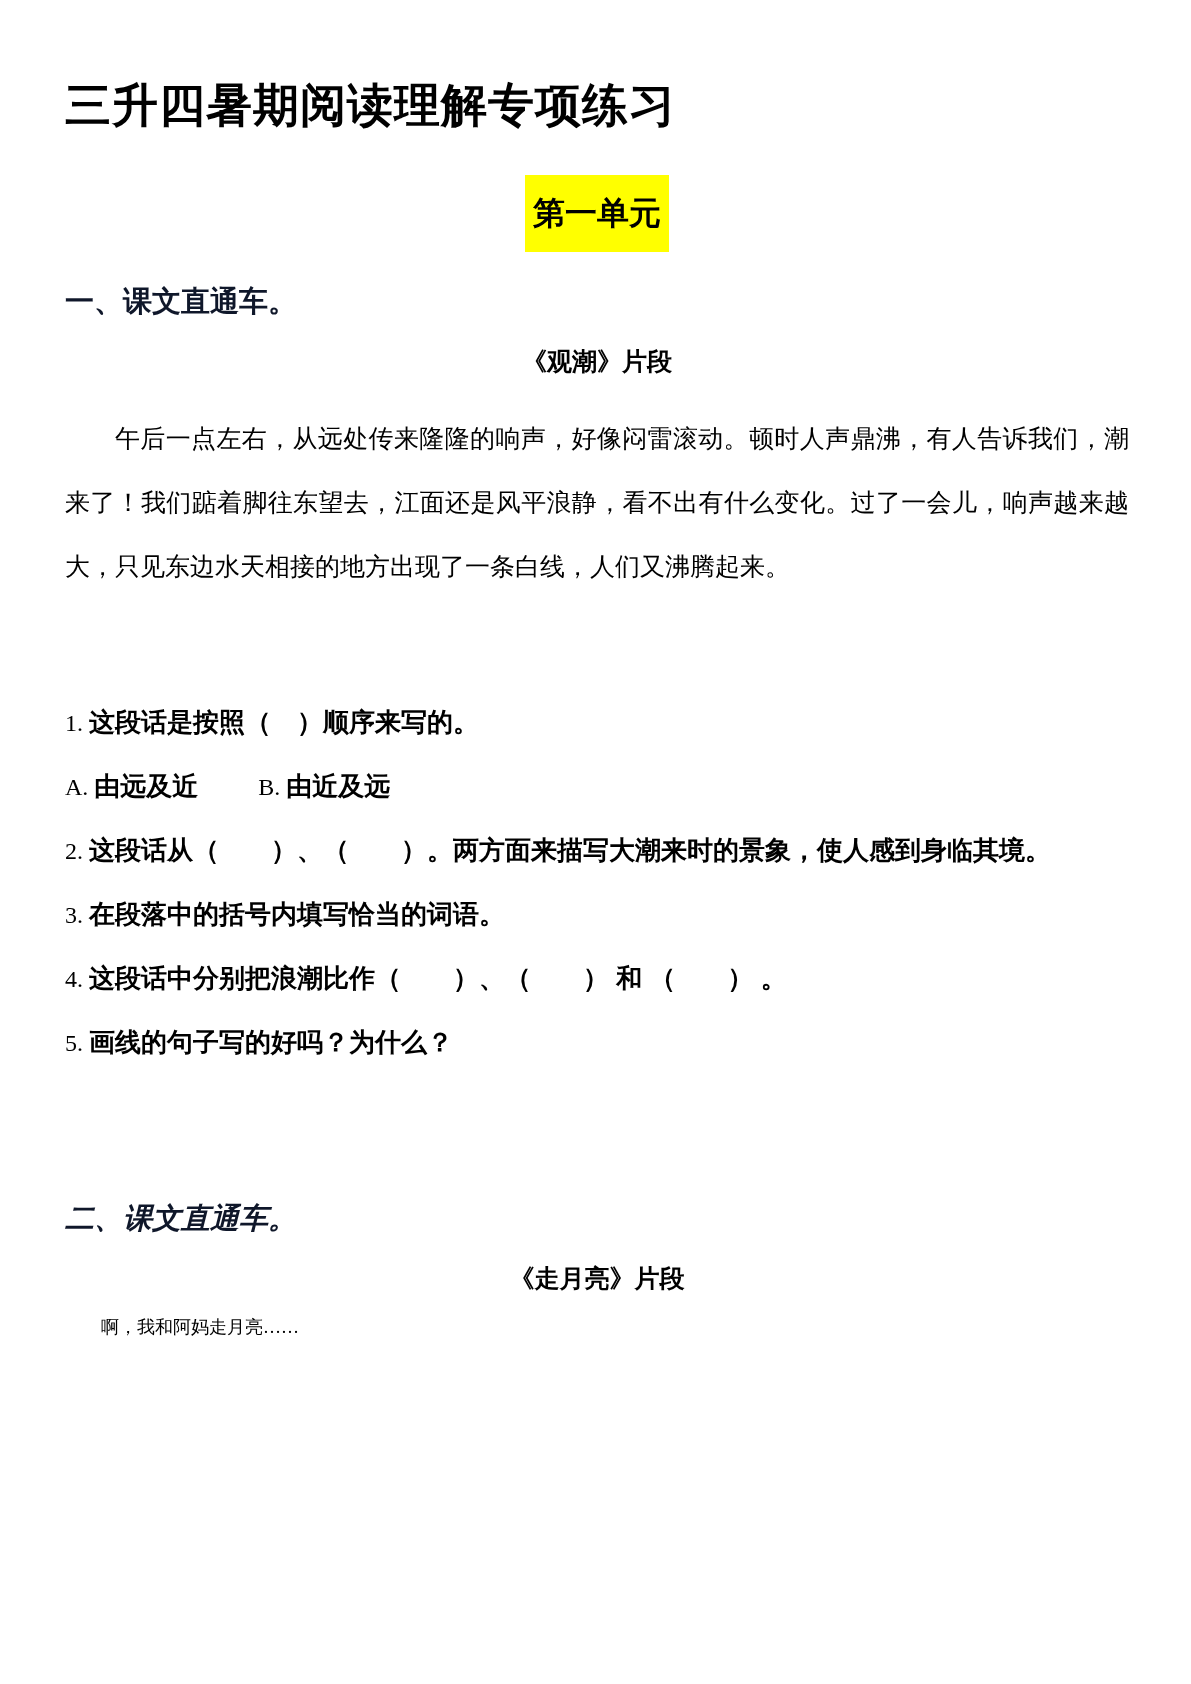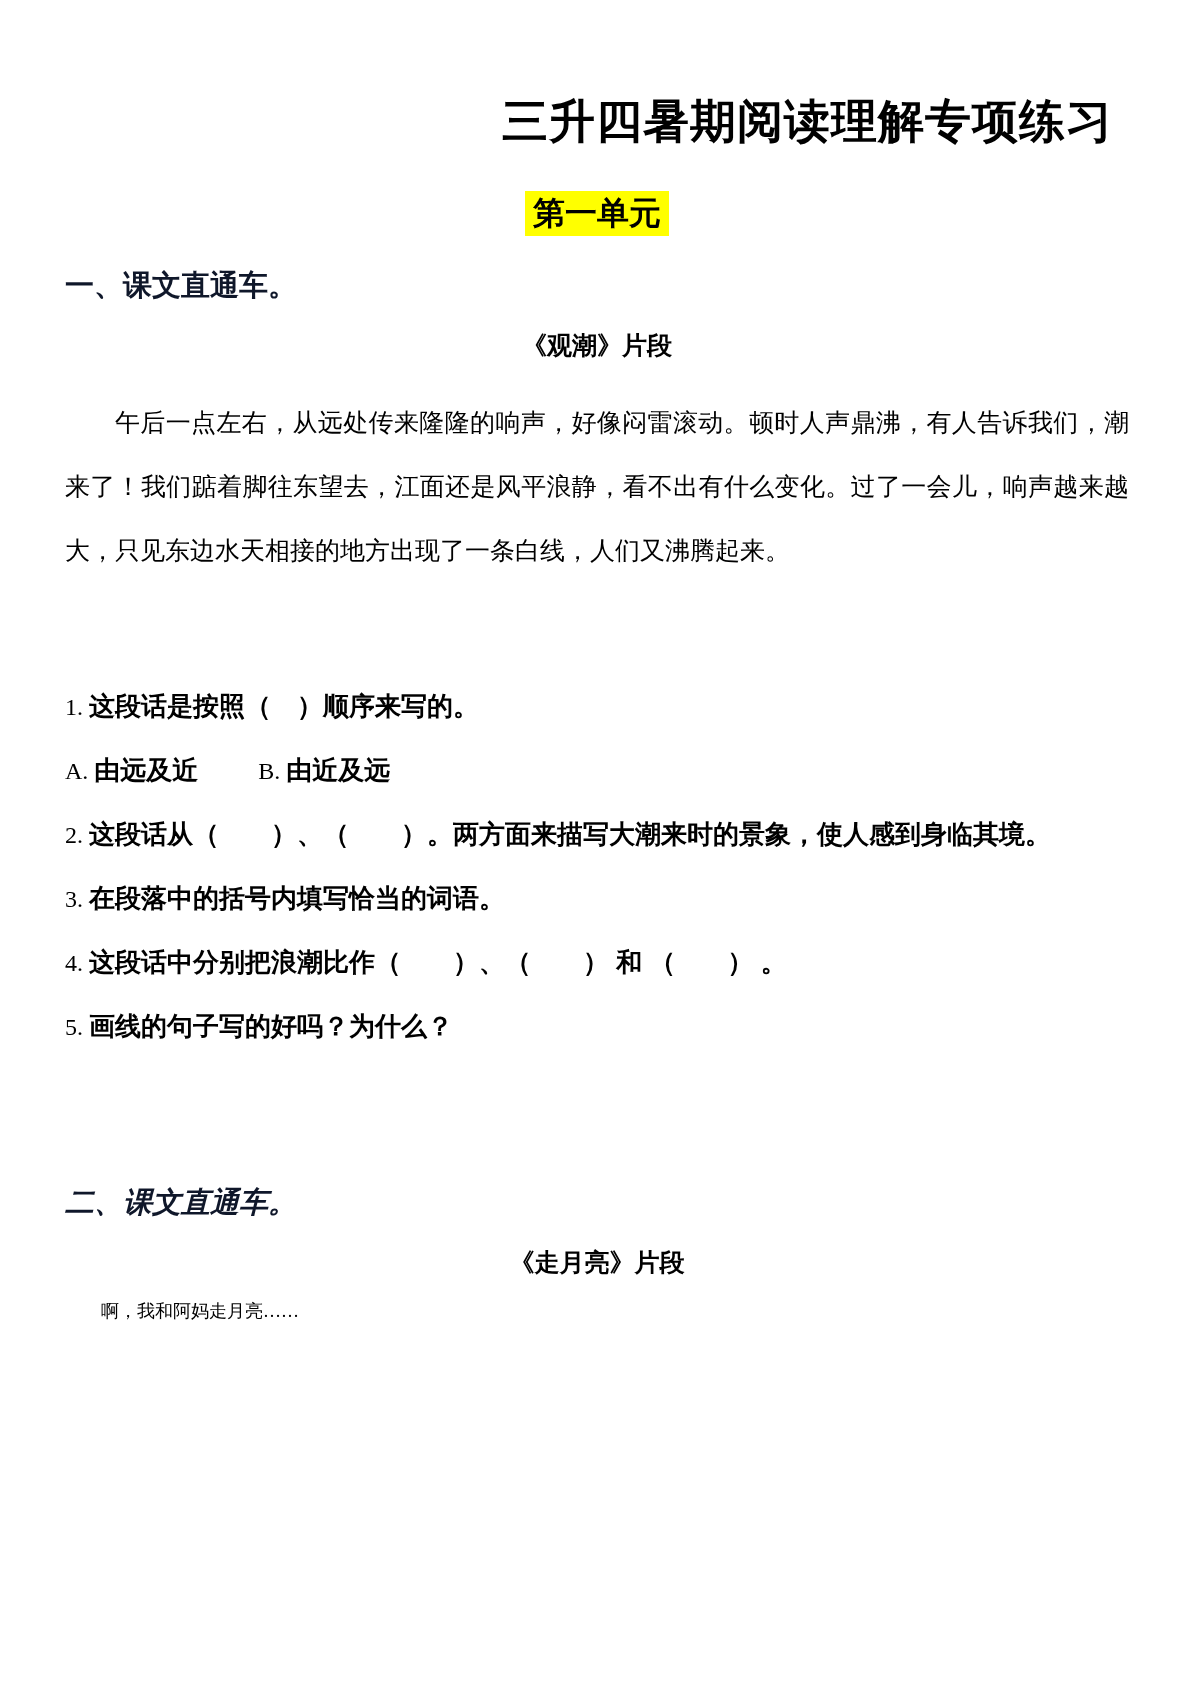--- a/index.html
+++ b/index.html
@@ -12,40 +12,40 @@
     min-height: 1684px;
     font-family: "Liberation Serif", "DejaVu Serif", serif;
     color: #000000;
   }
   .doc {
     box-sizing: border-box;
     width: 1191px;
     padding: 78px 62px 60px 65px;
   }
   .page-title {
-    margin: 16px;
-    text-align: right;
+    margin: 0;
+    text-align: left;
     font-family: "Liberation Sans", "DejaVu Sans", sans-serif;
     font-weight: 900;
     font-size: 46px;
     line-height: 1.2;
     letter-spacing: 1px;
   }
   .unit-row {
     margin-top: 42px;
     text-align: center;
   }
   .unit-badge {
     display: inline-block;
     background: #ffff00;
     font-family: "Liberation Sans", "DejaVu Sans", sans-serif;
     font-weight: 900;
     font-size: 32px;
     line-height: 1.4;
-    padding: 0 8px;
+    padding: 16px 8px;
     text-align: right;
   }
   .section-heading {
     margin: 32px 0 0 0;
     font-family: "Liberation Sans", "DejaVu Sans", sans-serif;
     font-weight: 900;
     font-size: 29px;
     color: #0f172a;
     line-height: 1.2;
   }

